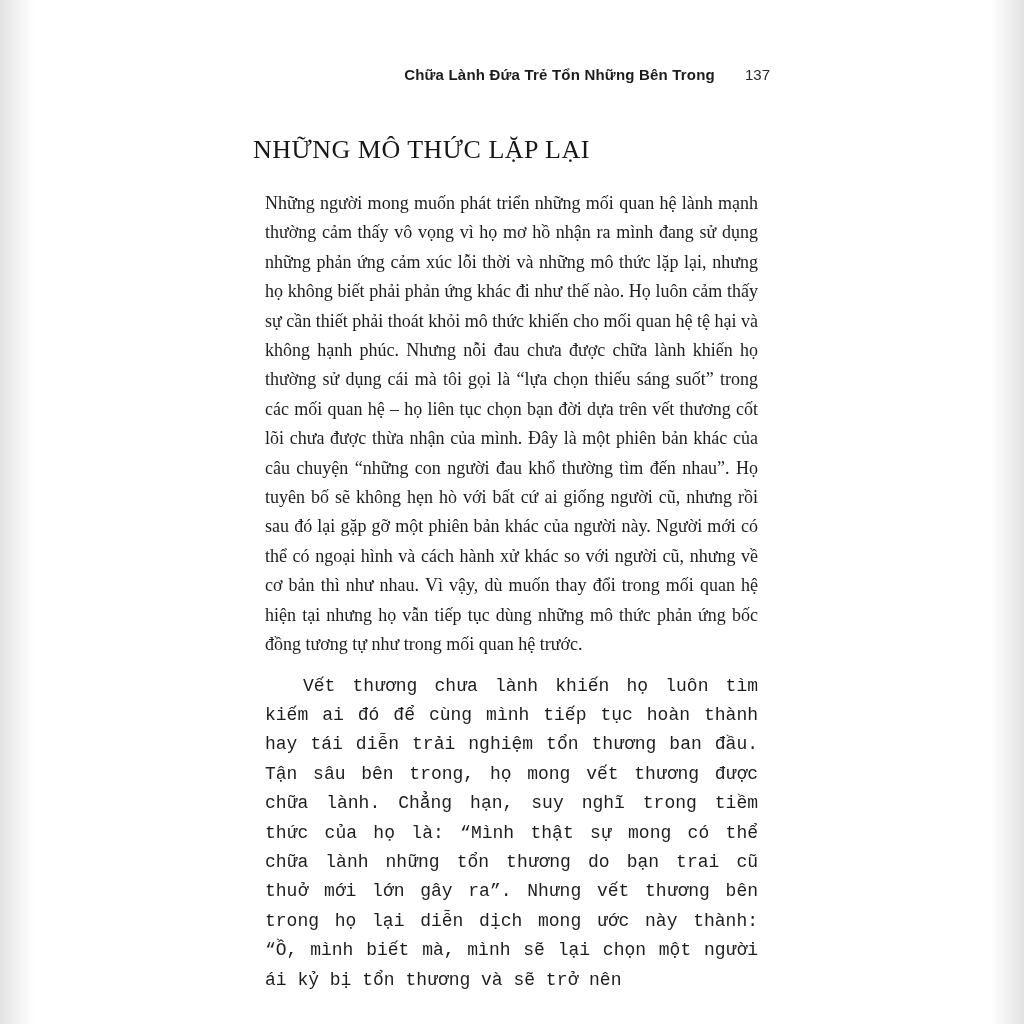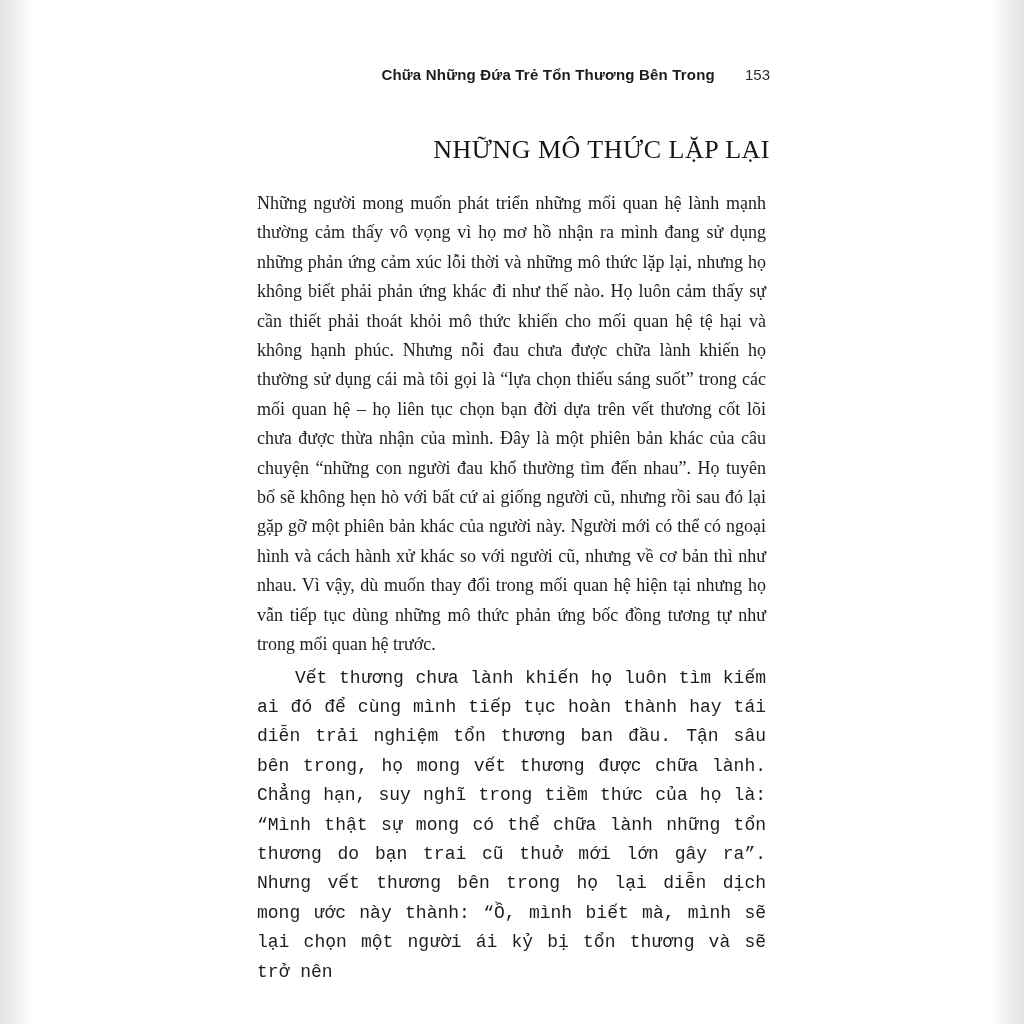--- a/index.html
+++ b/index.html
@@ -55,50 +55,50 @@
   .running-header .title {
     font-weight: 700;
     letter-spacing: 0.2px;
   }
   .running-header .pagenum {
     font-weight: 400;
     color: #2a2a2a;
   }
   h1.chapter-heading {
     margin: 52px 0 24px 0;
-    text-align: right;
+    text-align: left;
     font-weight: 400;
     font-size: 26px;
     letter-spacing: 0.5px;
     color: #171717;
   }
   .body-text p {
-    margin: 4px;
+    margin: 12px;
     font-size: 18px;
     line-height: 29.4px;
     text-align: justify;
     color: #1d1d1d;
   }
   .body-text p.indented {
     text-indent: 38px;
     font-family: Liberation Mono, monospace;
   }
 </style>
 </head>
 <body>
 
 <div class="edge left"></div>
 <div class="edge right"></div>
 
 <div class="page">
   <div class="content">
 
     <div class="running-header">
-      <span class="title">Chữa Những Đứa Trẻ Tổn Thương Bên Trong</span>
-      <span class="pagenum">153</span>
+      <span class="title">Chữa Lành Đứa Trẻ Tổn Những Bên Trong</span>
+      <span class="pagenum">137</span>
     </div>
 
     <h1 class="chapter-heading">NHỮNG MÔ THỨC LẶP LẠI</h1>
 
     <div class="body-text">
       <p>Những người mong muốn phát triển những mối quan hệ lành mạnh thường cảm thấy vô vọng vì họ mơ hồ nhận ra mình đang sử dụng những phản ứng cảm xúc lỗi thời và những mô thức lặp lại, nhưng họ không biết phải phản ứng khác đi như thế nào. Họ luôn cảm thấy sự cần thiết phải thoát khỏi mô thức khiến cho mối quan hệ tệ hại và không hạnh phúc. Nhưng nỗi đau chưa được chữa lành khiến họ thường sử dụng cái mà tôi gọi là “lựa chọn thiếu sáng suốt” trong các mối quan hệ – họ liên tục chọn bạn đời dựa trên vết thương cốt lõi chưa được thừa nhận của mình. Đây là một phiên bản khác của câu chuyện “những con người đau khổ thường tìm đến nhau”. Họ tuyên bố sẽ không hẹn hò với bất cứ ai giống người cũ, nhưng rồi sau đó lại gặp gỡ một phiên bản khác của người này. Người mới có thể có ngoại hình và cách hành xử khác so với người cũ, nhưng về cơ bản thì như nhau. Vì vậy, dù muốn thay đổi trong mối quan hệ hiện tại nhưng họ vẫn tiếp tục dùng những mô thức phản ứng bốc đồng tương tự như trong mối quan hệ trước.</p>
       <p class="indented">Vết thương chưa lành khiến họ luôn tìm kiếm ai đó để cùng mình tiếp tục hoàn thành hay tái diễn trải nghiệm tổn thương ban đầu. Tận sâu bên trong, họ mong vết thương được chữa lành. Chẳng hạn, suy nghĩ trong tiềm thức của họ là: “Mình thật sự mong có thể chữa lành những tổn thương do bạn trai cũ thuở mới lớn gây ra”. Nhưng vết thương bên trong họ lại diễn dịch mong ước này thành: “Ồ, mình biết mà, mình sẽ lại chọn một người ái kỷ bị tổn thương và sẽ trở nên</p>
     </div>
 
   </div>

